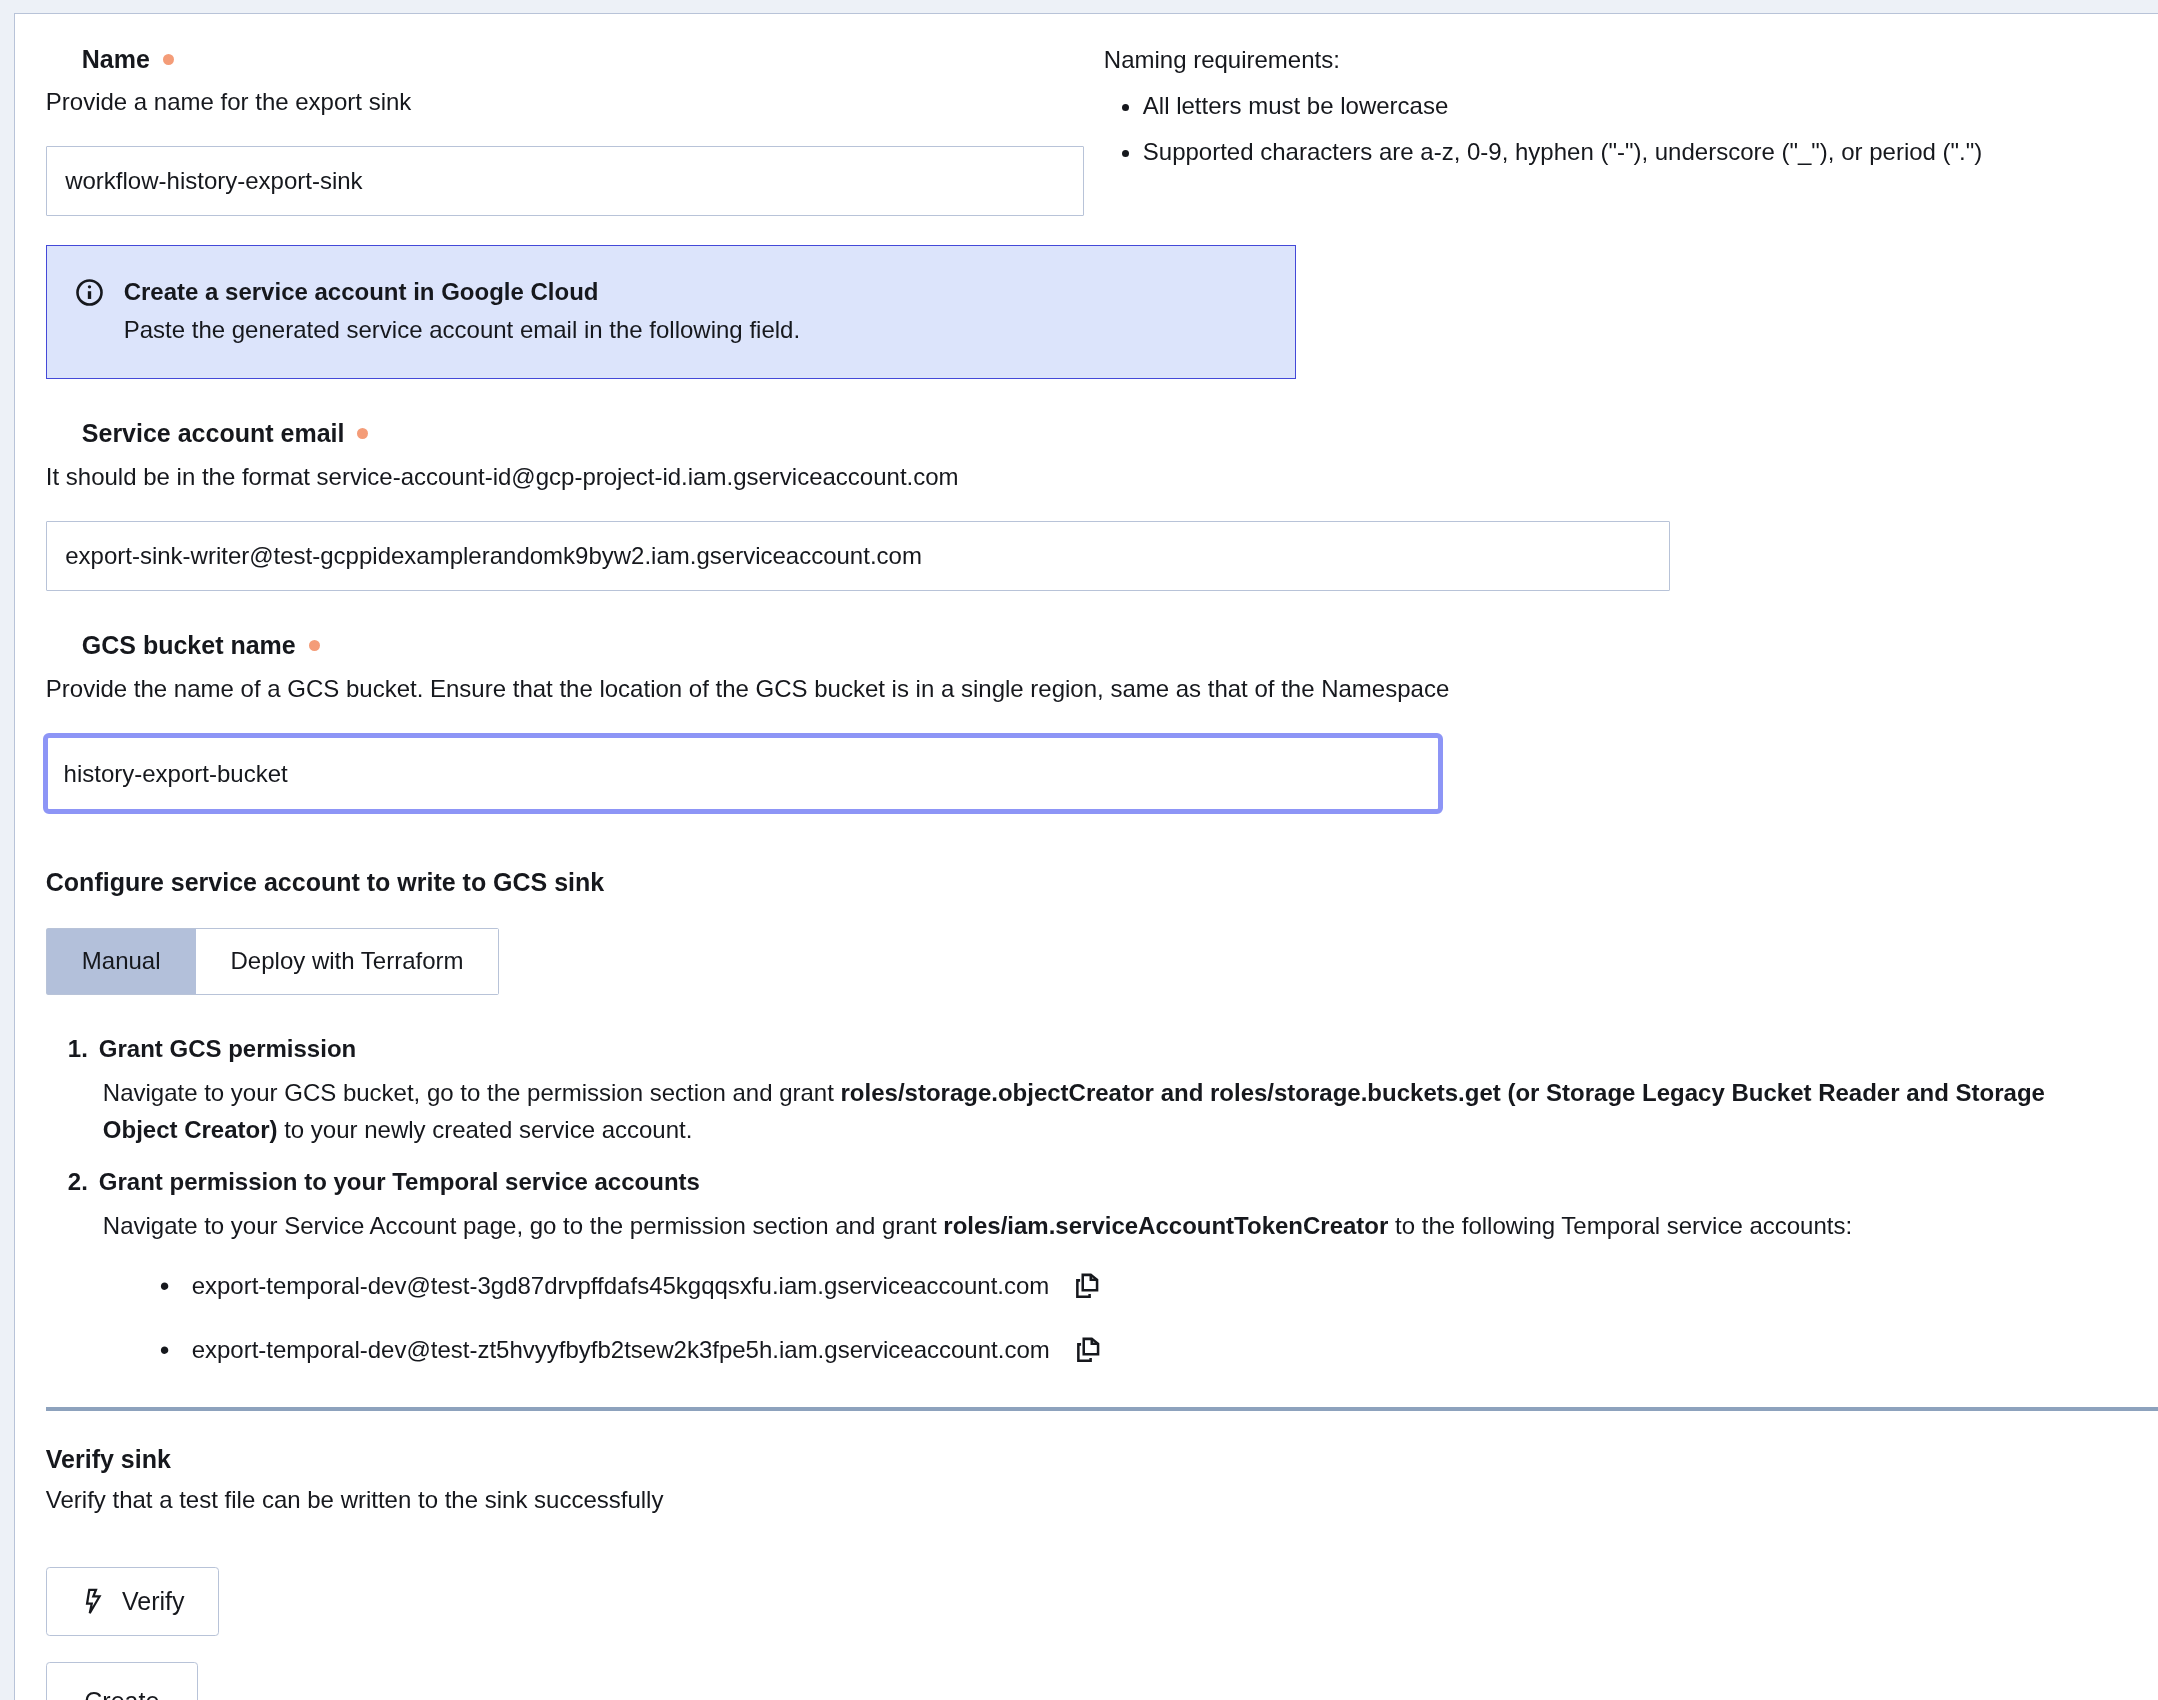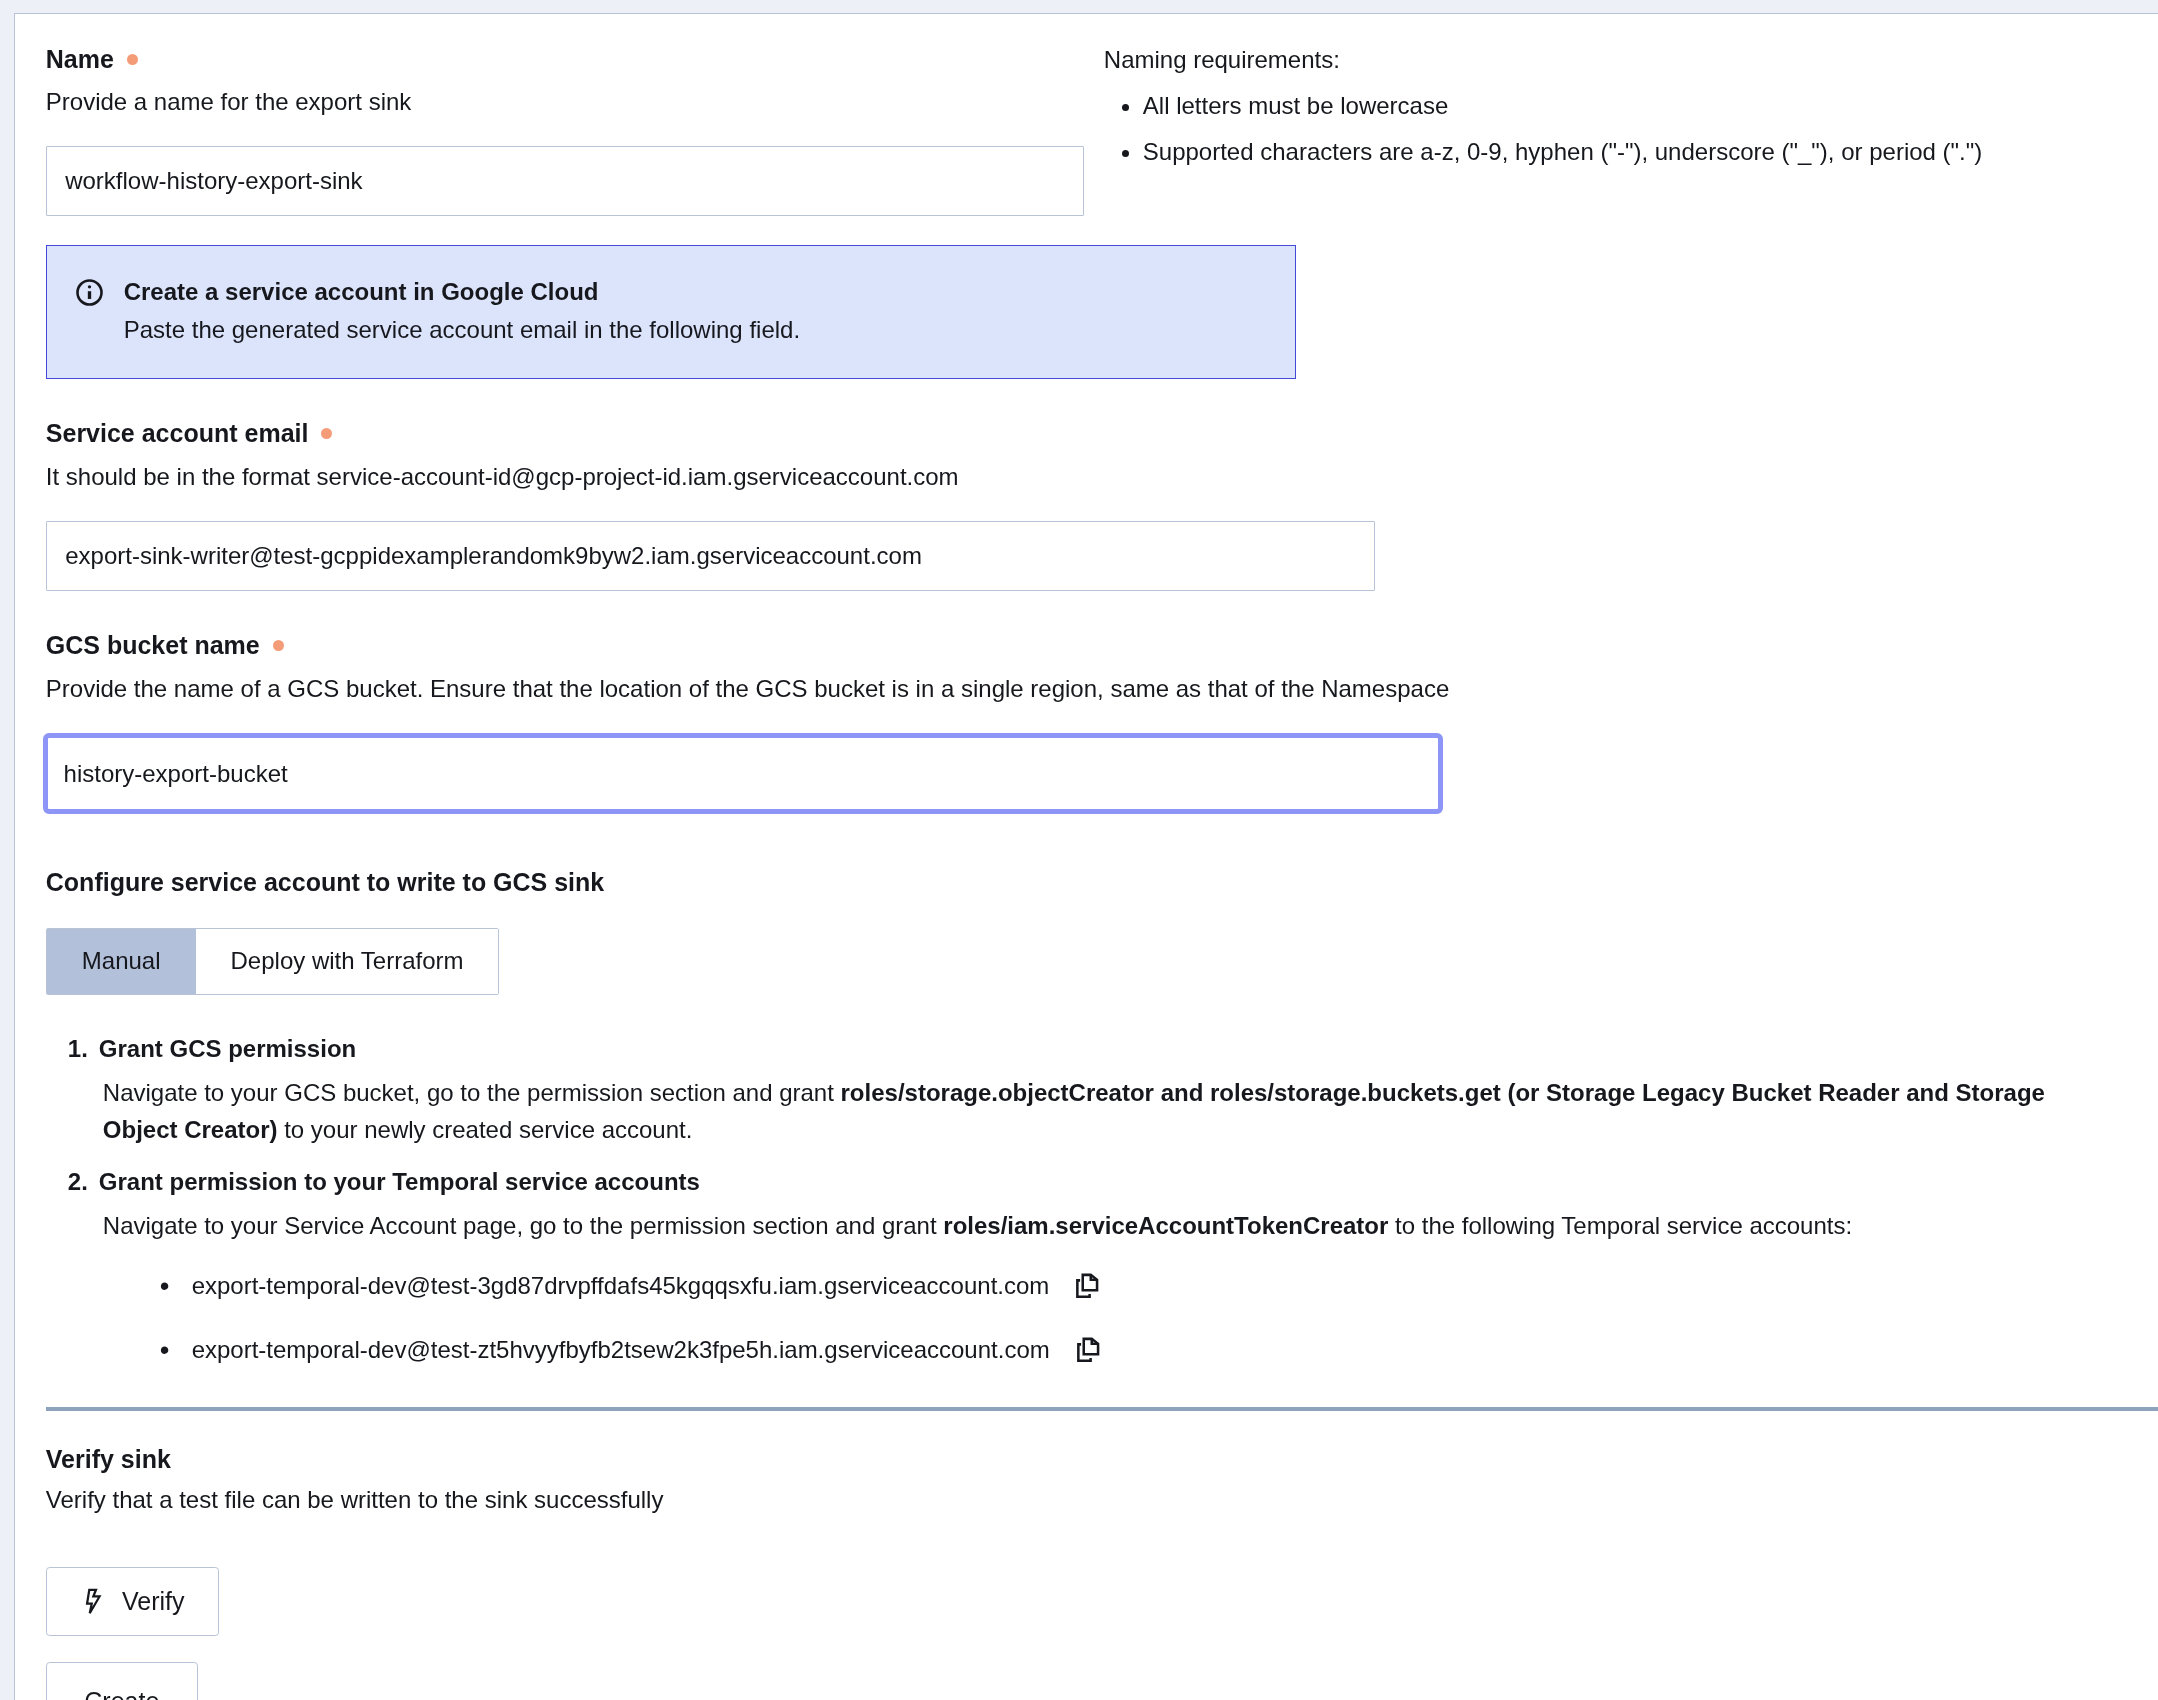--- a/index.html
+++ b/index.html
@@ -11,21 +11,21 @@
     overflow: hidden;
   }
   .panel {
     position: absolute;
     left: 13.8px; top: 13px; right: 0; bottom: 0;
     background: #ffffff;
     border-top: 1.8px solid #b8c3d8;
     border-left: 1.8px solid #b8c3d8;
     padding: 27.5px 0 0 31px;
   }
-  .field-label { font-size: 25px; font-weight: bold; line-height: 35px; display: flex; align-items: center; gap: 13px; }
+  .field-label { font-size: 25px; font-weight: bold; line-height: 35px; display: flex; align-items: center; gap: 13px; margin-left: 36px; }
   .required-dot { width: 11px; height: 11px; border-radius: 50%; background: #f49c78; display: inline-block; }
   .field-desc { font-size: 24px; line-height: 35px; margin-top: 7.3px; }
   .text-input {
     display: block;
     height: 70px;
     border: 1.8px solid #b8c3d8;
     border-radius: 1px;
     background: #fff;
     font-family: "Liberation Sans", "DejaVu Sans", sans-serif;
     font-size: 24px;
@@ -48,21 +48,21 @@
     border: 1.8px solid #4449d8;
     display: flex;
     gap: 18.4px;
     padding: 27.5px 27.5px 31px 27.5px;
   }
   .info-icon { flex: 0 0 auto; margin-top: 3.7px; }
   .info-title { font-size: 24px; font-weight: bold; line-height: 35px; }
   .info-desc { font-size: 24px; line-height: 35px; margin-top: 3.7px; }
 
   .section { margin-top: 37px; }
-  .section .text-input { width: 1329px; margin-top: 27.5px; }
+  .section .text-input { width: 1624px; margin-top: 27.5px; }
 
   .focus-input {
     width: 1400px !important;
     height: 81px;
     margin-left: -2.8px;
     border: 5.5px solid #8d95f6;
     border-radius: 6px;
     padding: 0 15.6px;
   }
 

